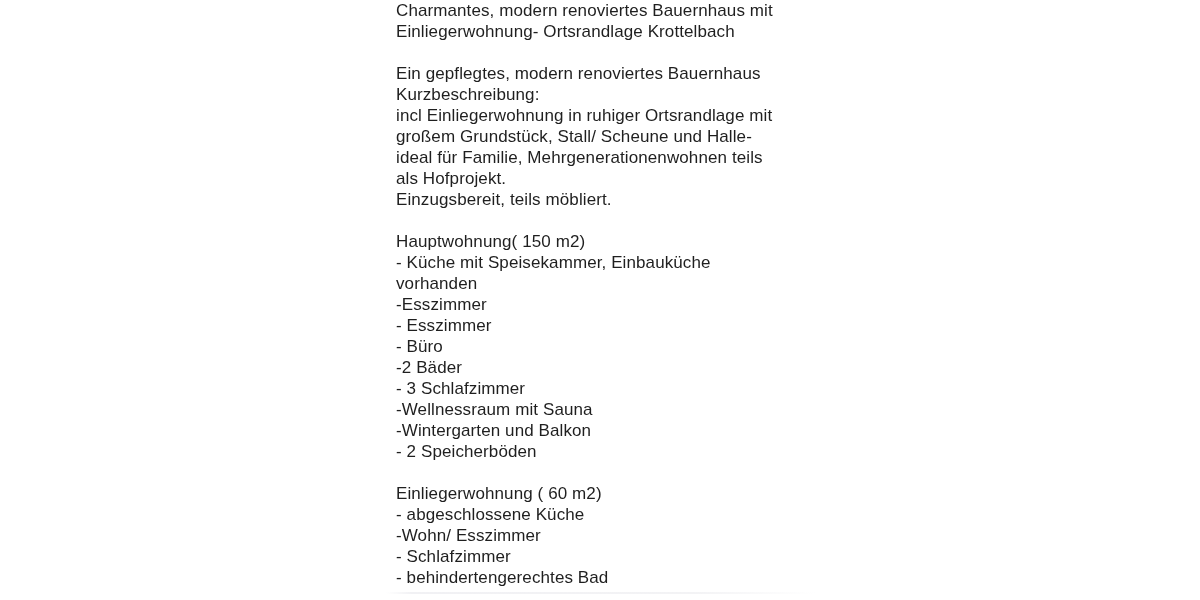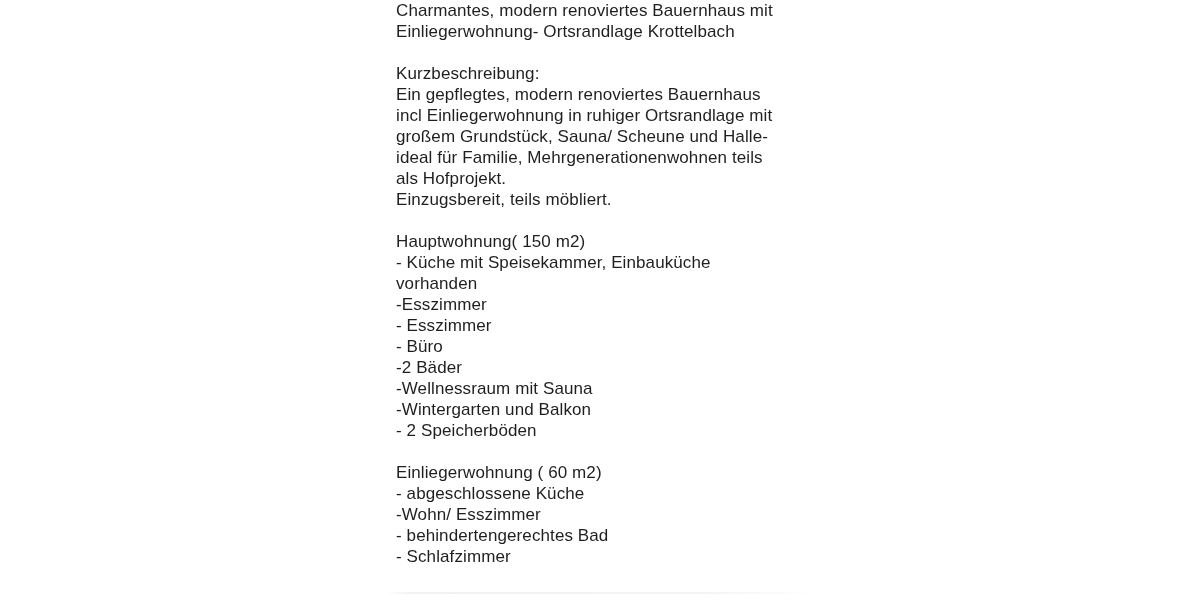--- a/index.html
+++ b/index.html
@@ -72,51 +72,52 @@
   <div id="description-column">
 
     <div>
       <p class="text-line">Charmantes, modern renoviertes Bauernhaus mit</p>
       <p class="text-line">Einliegerwohnung- Ortsrandlage Krottelbach</p>
     </div>
 
     <div class="blank-line">&nbsp;</div>
 
     <div>
+      <p class="text-line">Ein gepflegtes, modern renoviertes Bauernhaus</p>
       <p class="text-line">Kurzbeschreibung:</p>
-      <p class="text-line">Ein gepflegtes, modern renoviertes Bauernhaus</p>
       <p class="text-line">incl Einliegerwohnung in ruhiger Ortsrandlage mit</p>
-      <p class="text-line">großem Grundstück, Sauna/ Scheune und Halle-</p>
+      <p class="text-line">großem Grundstück, Stall/ Scheune und Halle-</p>
       <p class="text-line">ideal für Familie, Mehrgenerationenwohnen teils</p>
       <p class="text-line">als Hofprojekt.</p>
       <p class="text-line">Einzugsbereit, teils möbliert.</p>
     </div>
 
     <div class="blank-line">&nbsp;</div>
 
     <div>
       <p class="text-line">Hauptwohnung( 150 m2)</p>
       <p class="text-line">- Küche mit Speisekammer, Einbauküche</p>
       <p class="text-line">vorhanden</p>
       <p class="text-line">-Esszimmer</p>
       <p class="text-line">- Esszimmer</p>
       <p class="text-line">- Büro</p>
       <p class="text-line">-2 Bäder</p>
+      <p class="text-line">- 3 Schlafzimmer</p>
       <p class="text-line">-Wellnessraum mit Sauna</p>
       <p class="text-line">-Wintergarten und Balkon</p>
       <p class="text-line">- 2 Speicherböden</p>
     </div>
 
     <div class="blank-line">&nbsp;</div>
 
     <div>
       <p class="text-line">Einliegerwohnung ( 60 m2)</p>
       <p class="text-line">- abgeschlossene Küche</p>
       <p class="text-line">-Wohn/ Esszimmer</p>
+      <p class="text-line">- Schlafzimmer</p>
       <p class="text-line">- behindertengerechtes Bad</p>
-      <p class="text-line">- Schlafzimmer</p>
     </div>
 
   </div>
 
   <div id="bottom-divider"></div>
 
 </div>
 
 </body></html>

